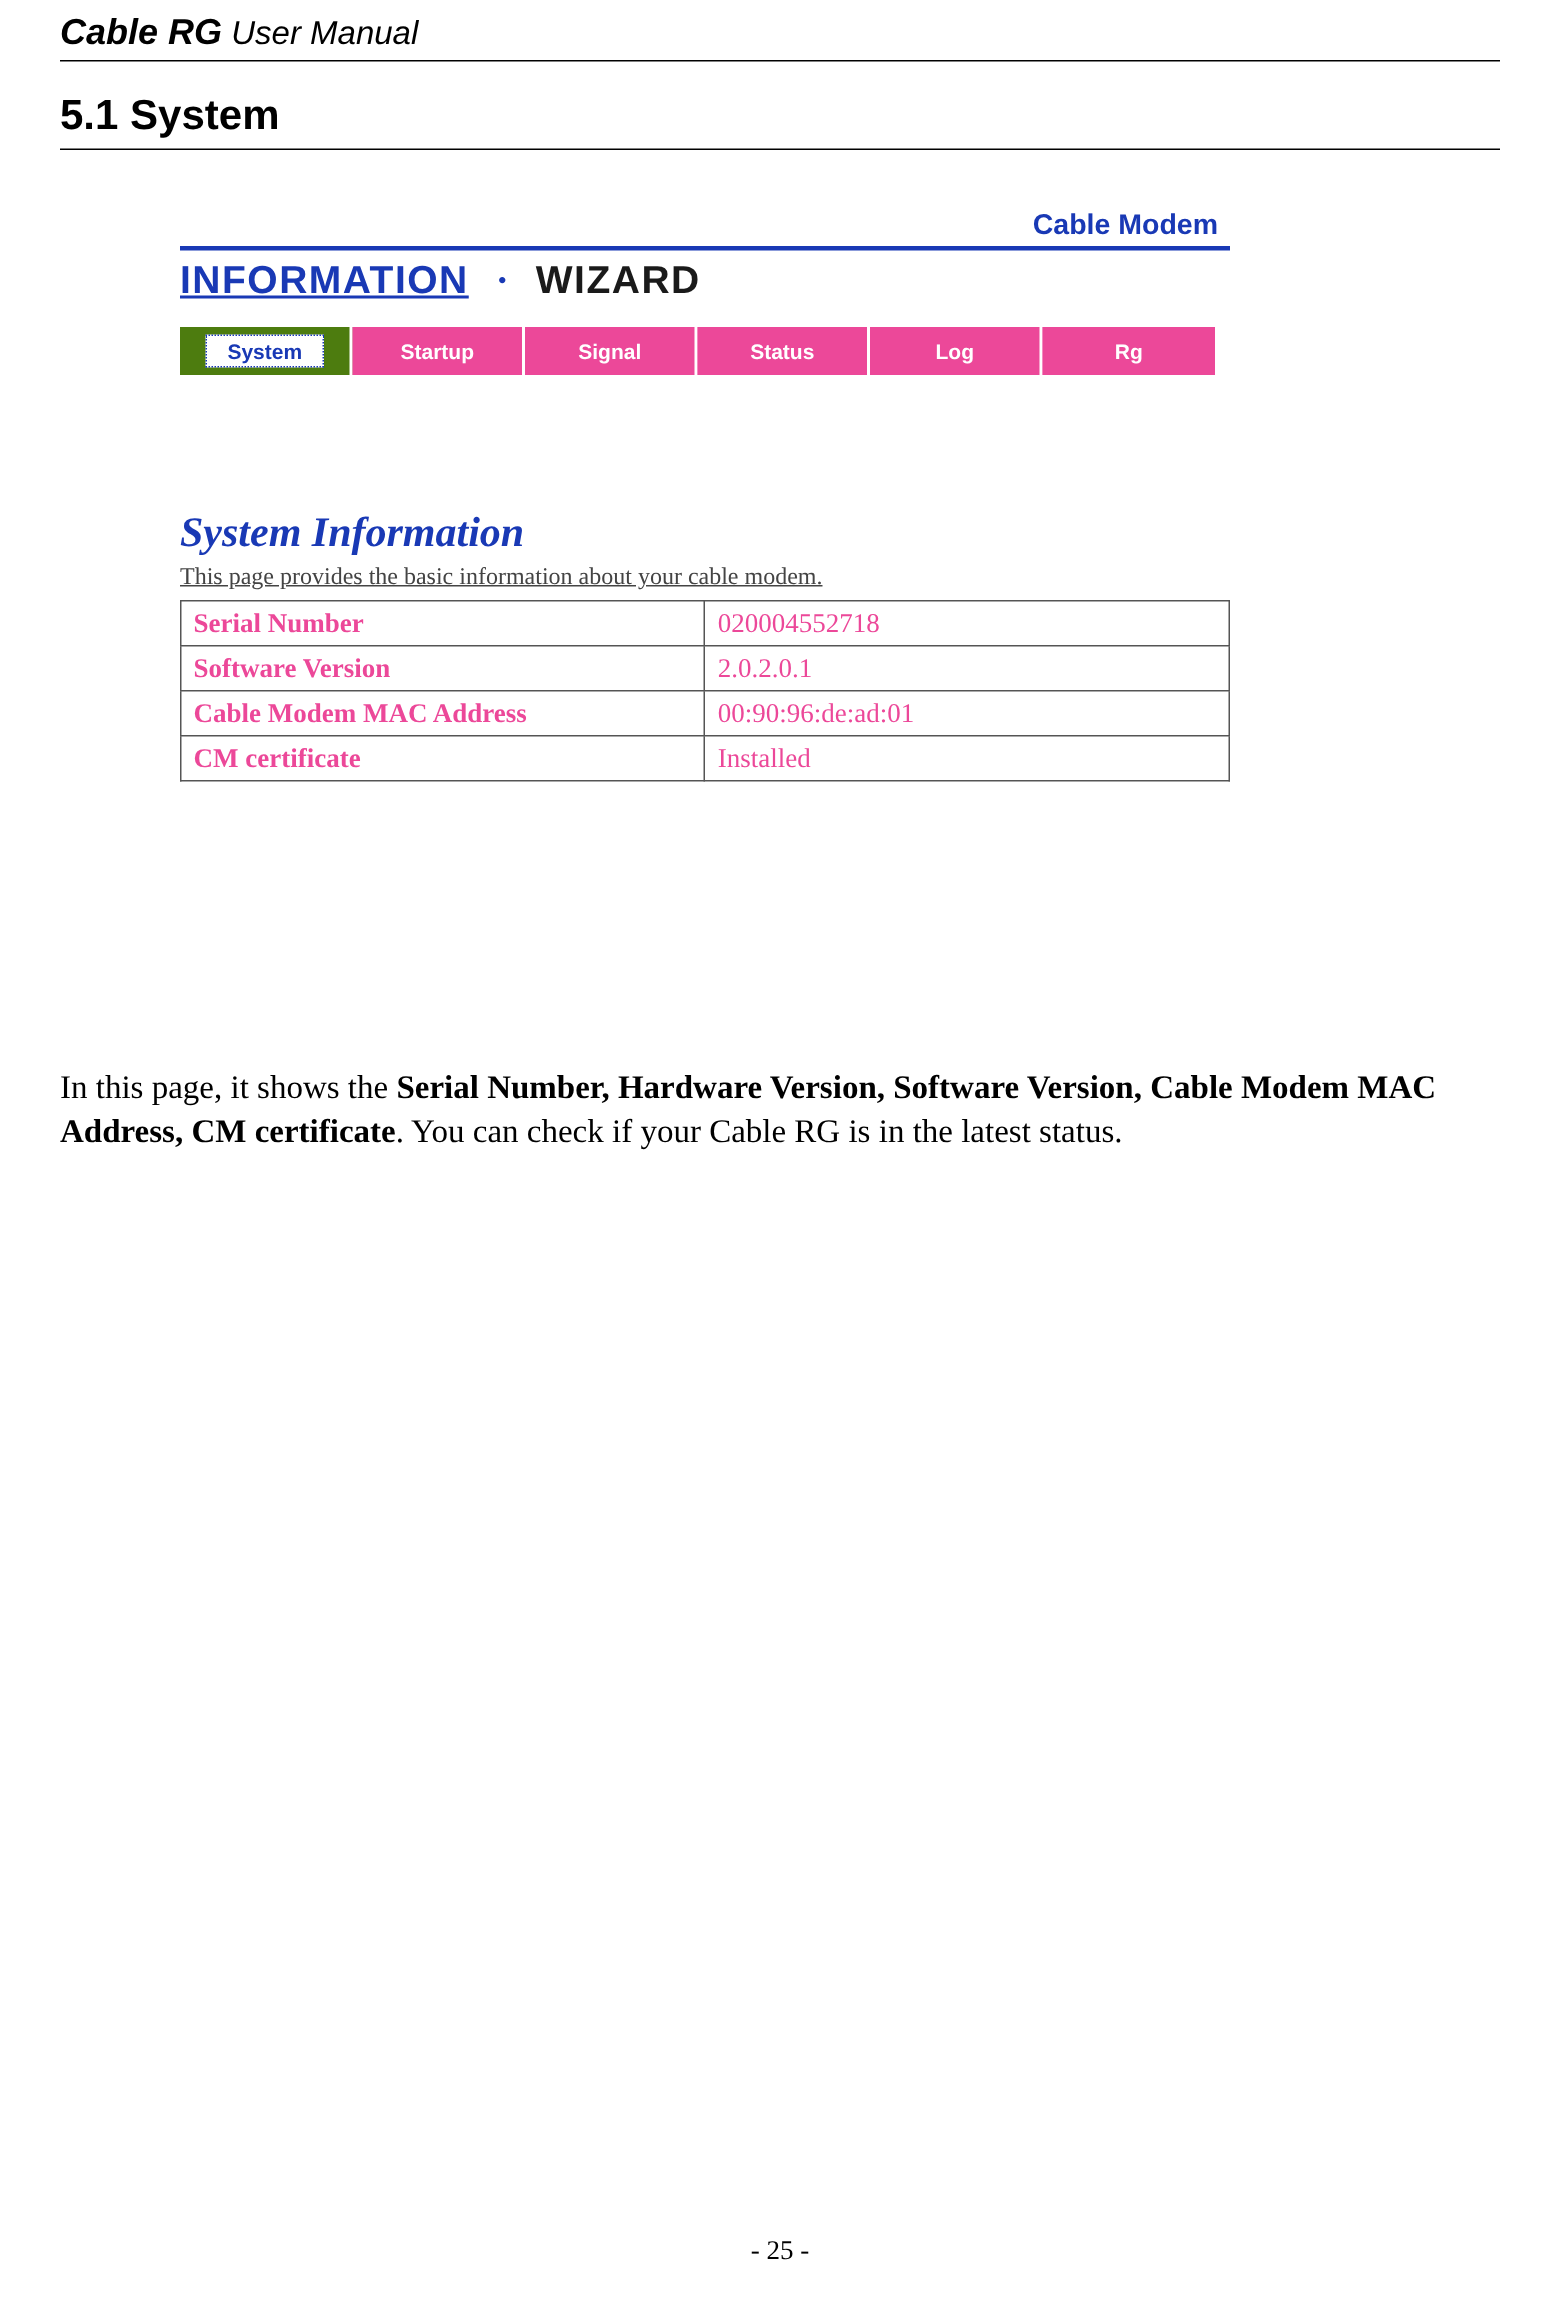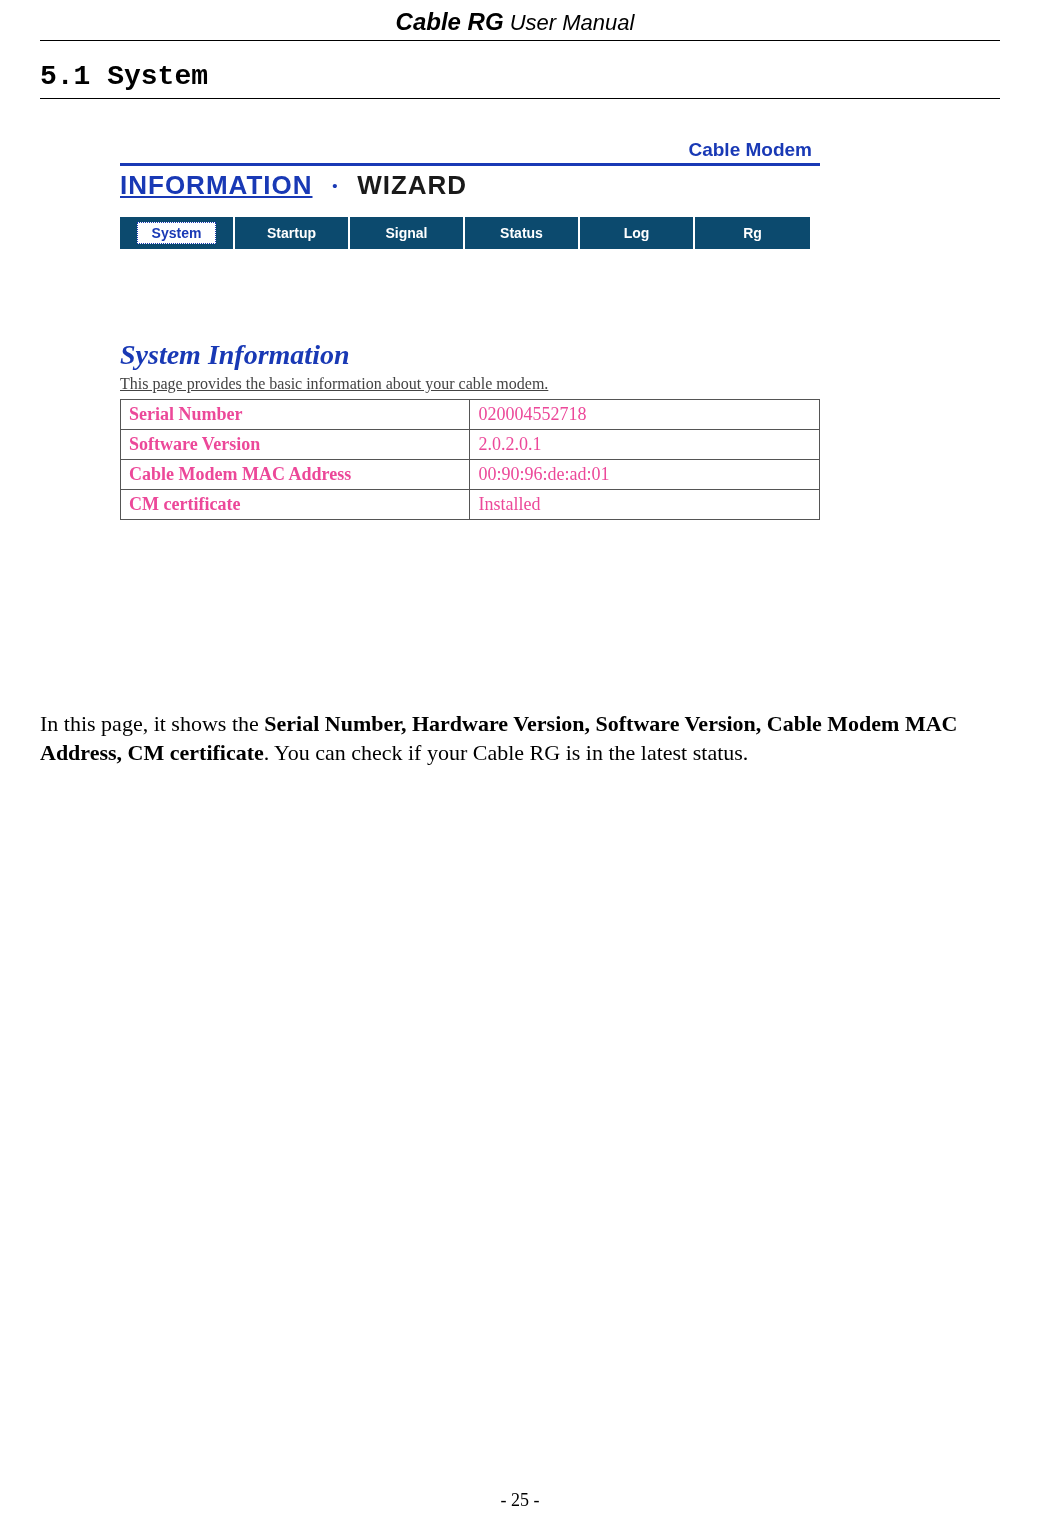--- a/index.html
+++ b/index.html
@@ -9,36 +9,36 @@
     }
     body {
       width: 1040px;
       height: 1539px;
       background: #fff;
       font-family: "Times New Roman", Times, serif;
       position: relative;
       padding: 0 40px;
     }
     .page-header {
-      text-align: center;
+      text-align: left;
       font-family: Verdana, Geneva, sans-serif;
       font-style: italic;
       font-size: 22px;
       padding-top: 8px;
       padding-right: 10px;
       border-bottom: 1.5px solid #000;
       padding-bottom: 4px;
       margin-bottom: 20px;
     }
     .page-header .em {
       font-weight: bold;
       font-size: 24px;
     }
     .section-heading {
-      font-family: Liberation Mono, monospace;
+      font-family: Liberation Sans, sans-serif;
       font-weight: bold;
       font-size: 28px;
       padding-bottom: 6px;
       border-bottom: 1.5px solid #000;
       margin-bottom: 40px;
     }
     .screenshot-container {
       margin-left: 80px;
       margin-bottom: 60px;
     }
@@ -77,37 +77,37 @@
       font-weight: 900;
       font-size: 26px;
       color: #1939b5;
       padding: 0 14px;
     }
     .tabs-row {
       display: flex;
       margin-top: 16px;
     }
     .tab-bg {
-      background: #0c4a6e;
+      background: #ec4899;
       height: 32px;
       display: flex;
       align-items: center;
       justify-content: center;
       color: #fff;
       font-family: Verdana, Arial, sans-serif;
       font-weight: bold;
       font-size: 14px;
       border-right: 2px solid #fff;
       width: 115px;
     }
     .tab-bg.last {
       border-right: none;
     }
     .tab-active-wrapper {
-      background: #0c4a6e;
+      background: #4d7c0f;
       height: 32px;
       width: 115px;
       border-right: 2px solid #fff;
       display: flex;
       align-items: center;
       justify-content: center;
     }
     .tab-active {
       background: #fff;
       color: #1939b5;

